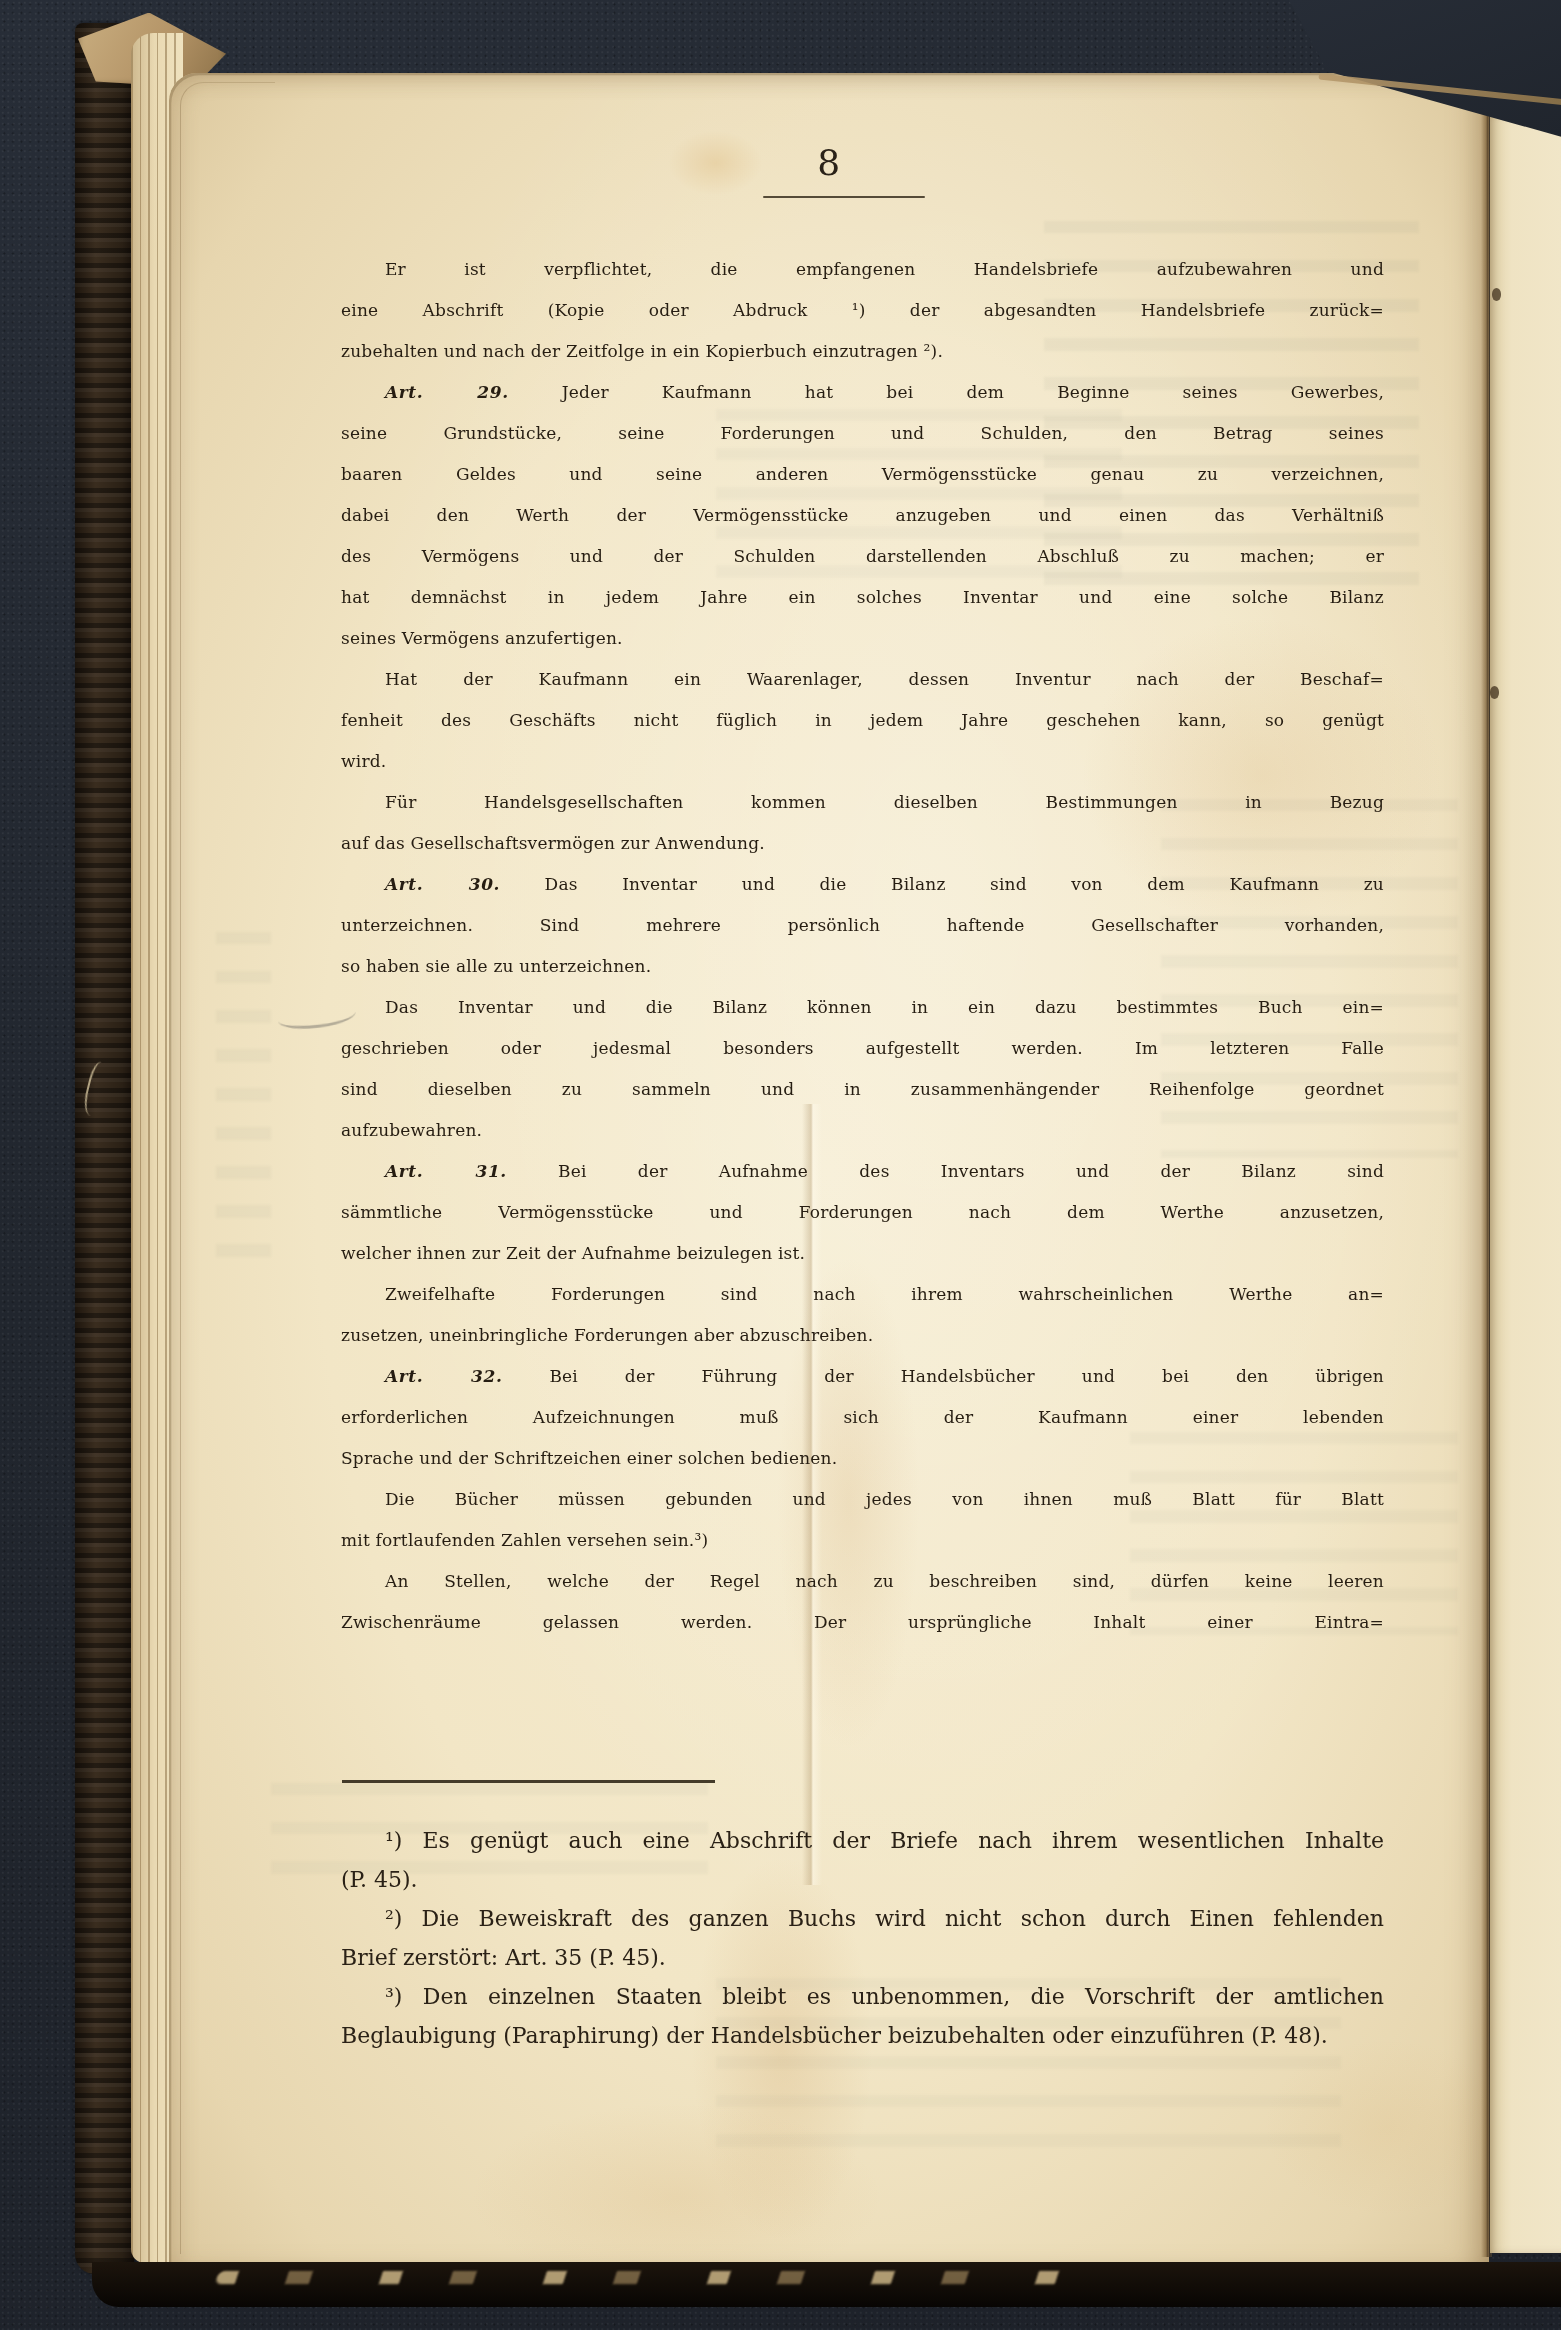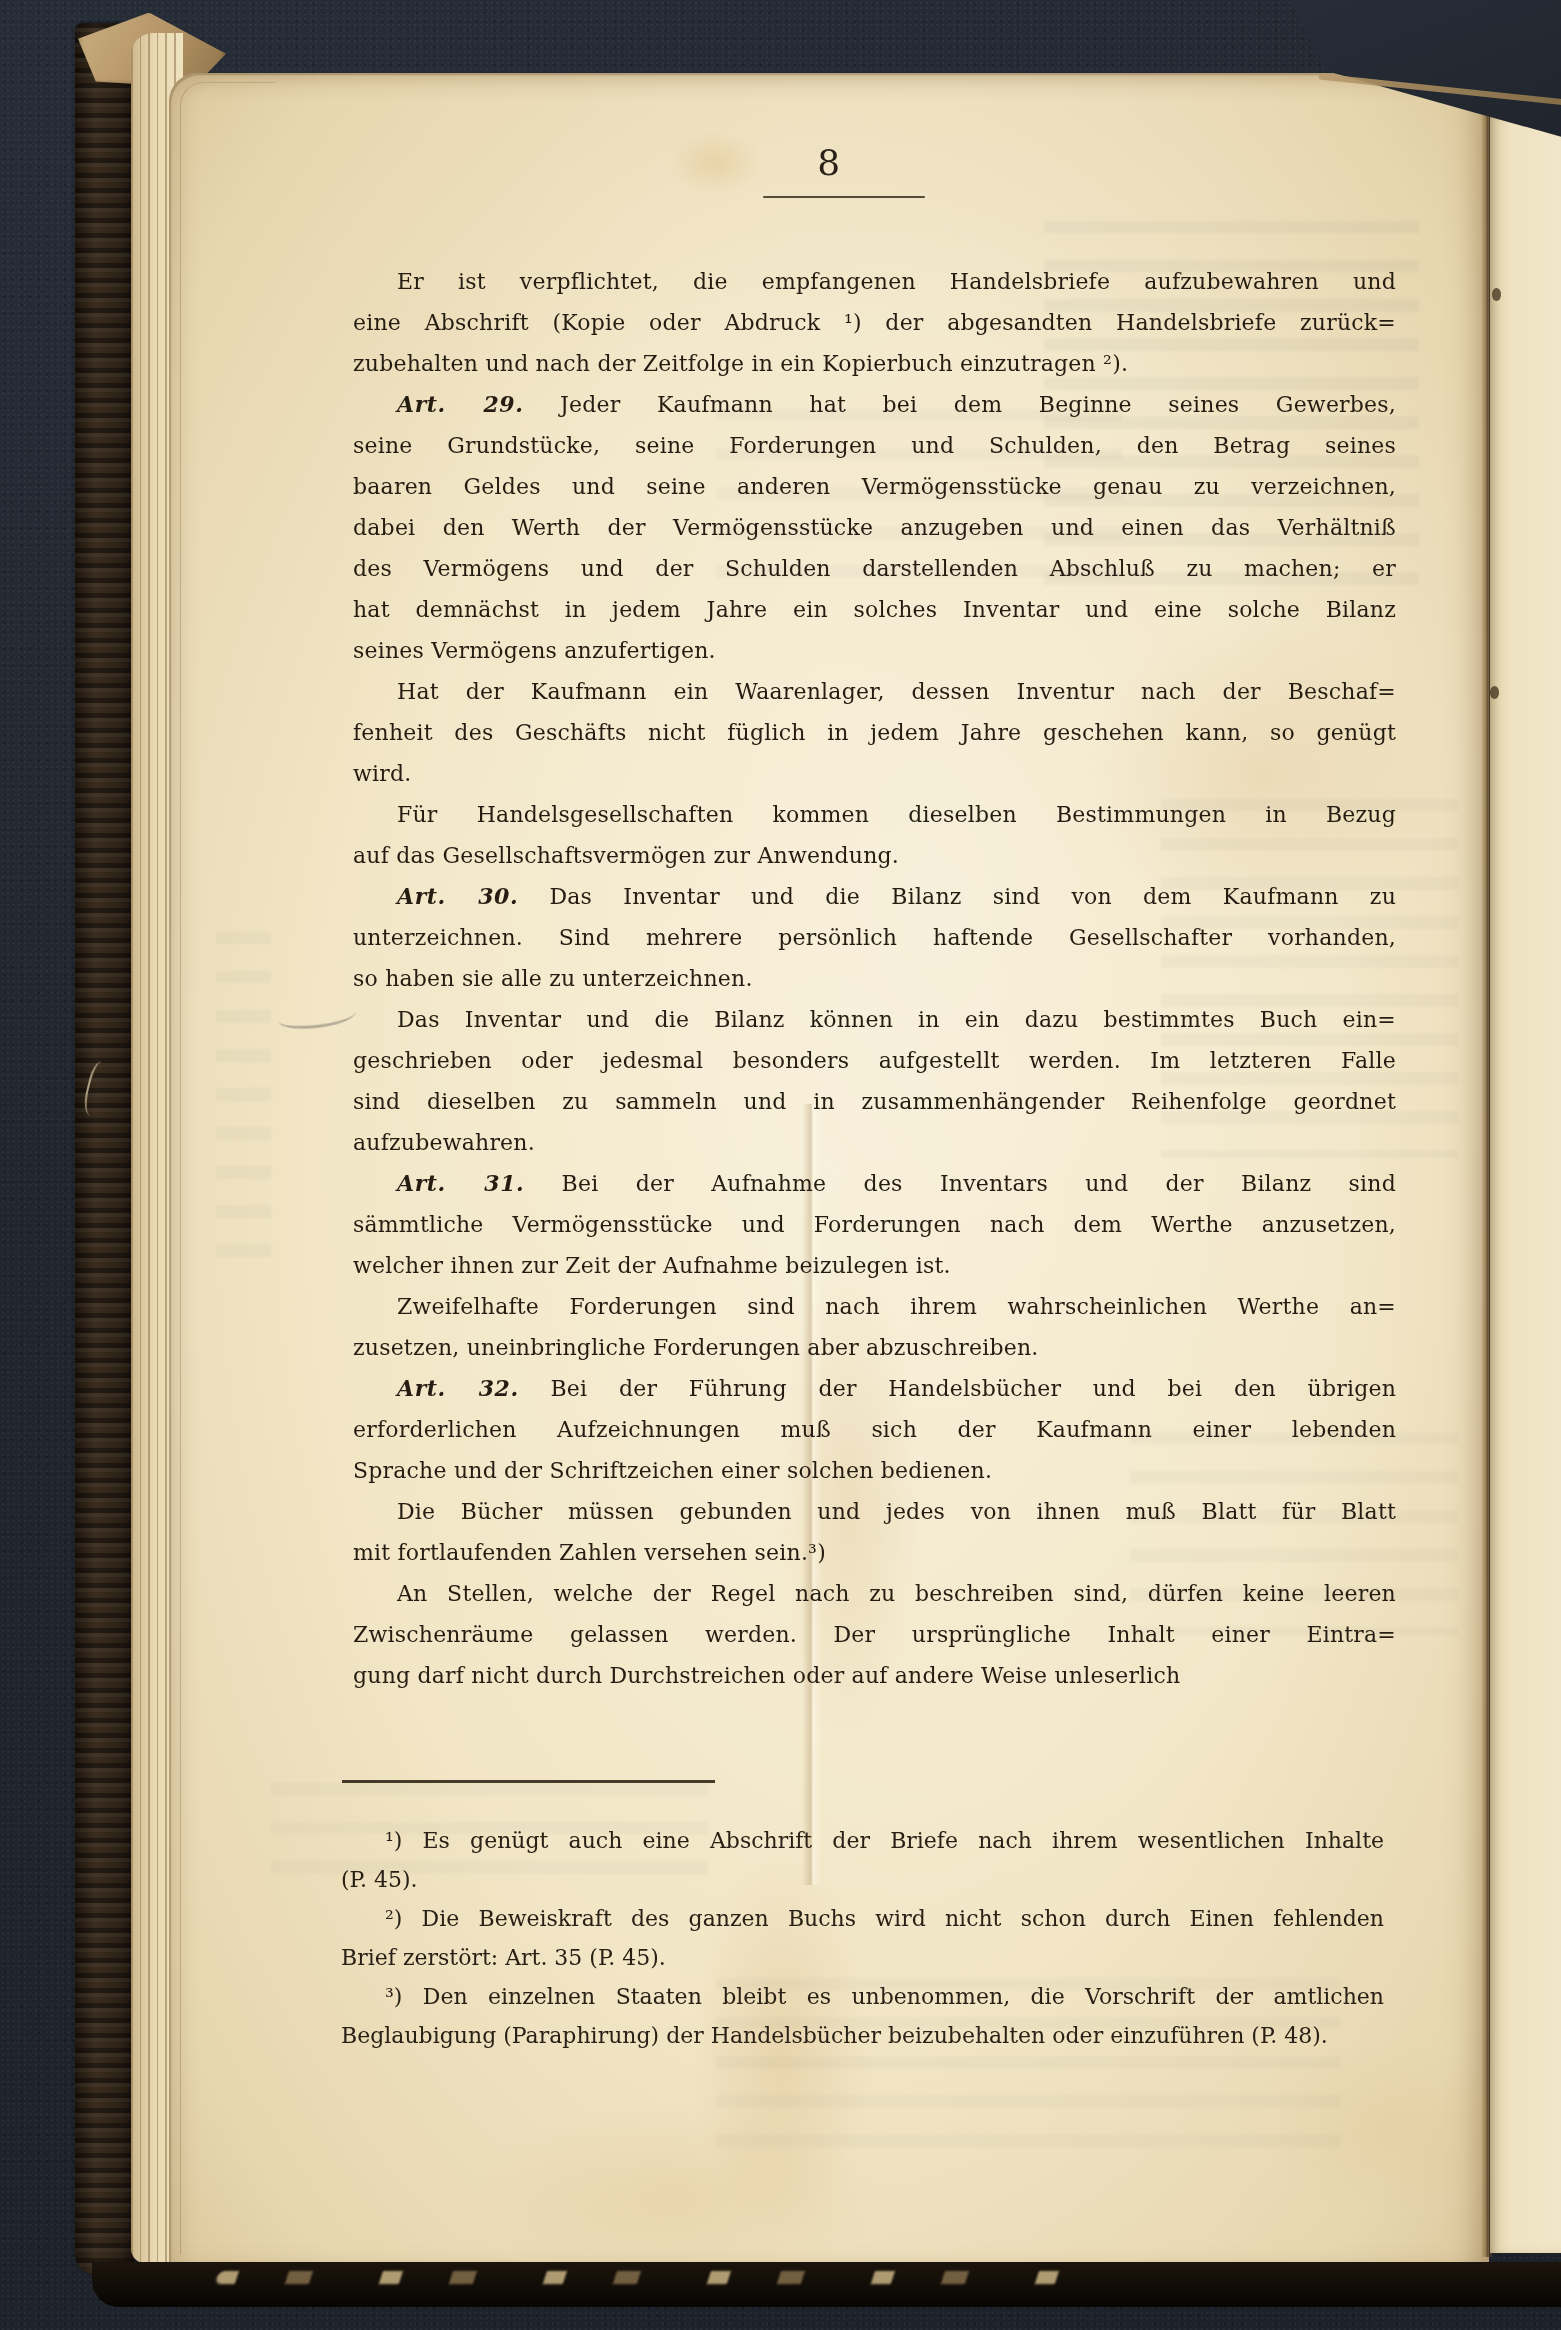--- a/index.html
+++ b/index.html
@@ -95,24 +95,23 @@
   
   .page-number{
     position:absolute;left:0;width:1320px;top:69px;text-align:center;
     font-size:36px;color:#2a2218;letter-spacing:0.8px;
   }
   .page-number-rule{
     position:absolute;left:594px;top:123px;width:162px;height:2.3px;
     background:#39301f;opacity:0.85;border-radius:1.6px;
   }
   .text-block{
-    position:absolute;left:184px;top:176px;width:1043px;
-    font-size:22px;line-height:41px;color:#261d12;
+    position:absolute;left:172px;top:176px;width:1043px;
+    font-size:17px;line-height:41px;color:#261d12;
     letter-spacing:0.2px;
-    margin-top:12px;
   }
   .line{height:41px;overflow:hidden;text-align:justify;text-align-last:justify;white-space:normal;}
   .line.no-just{text-align-last:left;}
   .line.ind{padding-left:44px;}
   .seg-b{font-weight:bold;letter-spacing:0.6px;font-style:italic;}
   .pencil-u{
     box-shadow:0 3.9px 0 -0.8px rgba(118,114,106,0.55);
     padding-bottom:15px;
   }
   .footnote-rule{
@@ -193,21 +192,20 @@
       <div class="line no-just"><span>welcher ihnen zur Zeit der Aufnahme beizulegen ist.</span></div>
       <div class="line ind"><span>Zweifelhafte Forderungen sind nach ihrem wahrscheinlichen Werthe an=</span></div>
       <div class="line no-just"><span>zusetzen, uneinbringliche Forderungen aber abzuschreiben.</span></div>
       <div class="line ind"><span class="seg-b">Art. 32.</span><span> Bei der Führung der Handelsbücher und bei den übrigen</span></div>
       <div class="line"><span>erforderlichen Aufzeichnungen muß sich der Kaufmann einer lebenden</span></div>
       <div class="line no-just"><span>Sprache und der Schriftzeichen einer solchen bedienen.</span></div>
       <div class="line ind"><span>Die Bücher müssen gebunden und jedes von ihnen muß Blatt für Blatt</span></div>
       <div class="line no-just"><span>mit fortlaufenden Zahlen versehen sein.³)</span></div>
       <div class="line ind"><span>An Stellen, welche der Regel nach zu beschreiben sind, dürfen keine leeren</span></div>
       <div class="line"><span>Zwischenräume gelassen werden.  Der ursprüngliche Inhalt einer Eintra=</span></div>
-      <div class="line no-just"><span>gung darf nicht durch Durchstreichen oder auf andere Weise unleserlich</span></div>
     </div>
 
   <div class="footnote-rule"></div>
   <div class="footnotes" id="footnotes">
       <div class="line ind"><span>¹) Es genügt auch eine Abschrift der Briefe nach ihrem wesentlichen Inhalte</span></div>
       <div class="line no-just"><span>(P. 45).</span></div>
       <div class="line ind"><span>²) Die Beweiskraft des ganzen Buchs wird nicht schon durch Einen fehlenden</span></div>
       <div class="line no-just"><span>Brief zerstört: Art. 35 (P. 45).</span></div>
       <div class="line ind"><span>³) Den einzelnen Staaten bleibt es unbenommen, die Vorschrift der amtlichen</span></div>
       <div class="line no-just"><span>Beglaubigung (Paraphirung) der Handelsbücher beizubehalten oder einzuführen (P. 48).</span></div>

